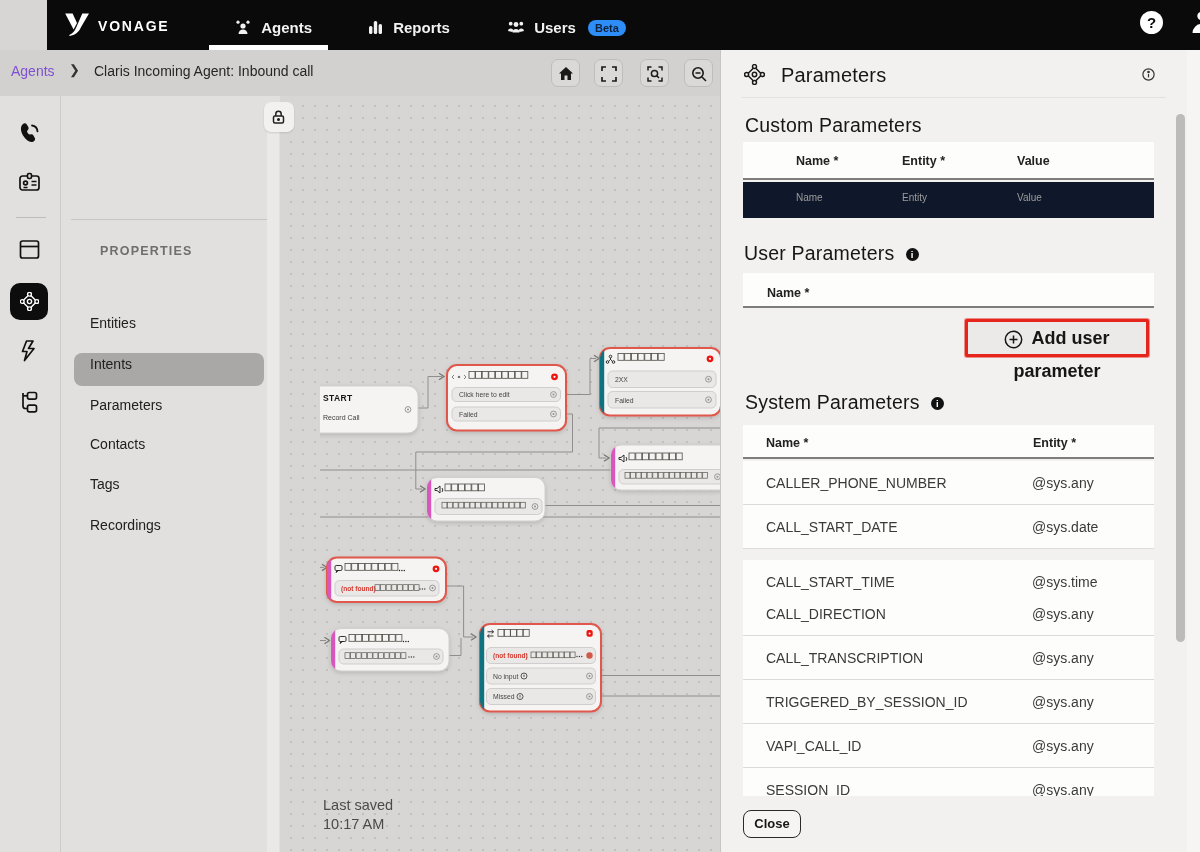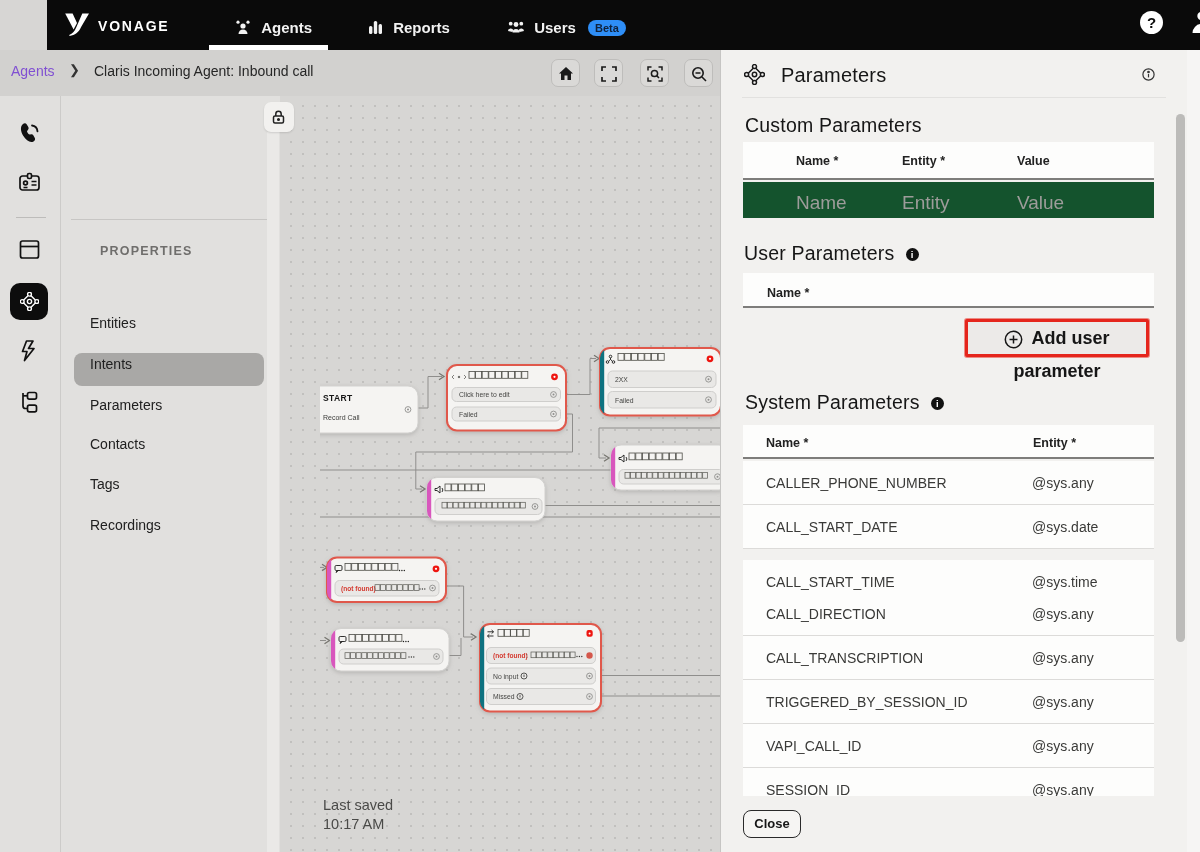--- a/index.html
+++ b/index.html
@@ -489,21 +489,21 @@
   </svg>
   <div id="rp-head-div"></div>
 
   <div class="rp-h1" style="left:24px;top:64px">Custom Parameters</div>
 
   <div class="tbl" style="top:91.5px;height:38px;border-bottom:2px solid #7e7d7b">
     <span class="thead abs" style="left:53px;top:12px">Name *</span>
     <span class="thead abs" style="left:159px;top:12px">Entity *</span>
     <span class="thead abs" style="left:274px;top:12px">Value</span>
   </div>
-  <div class="tbl" style="top:131.5px;height:36px;background:#14532d;font-size:19px;color:#9d9c9a">
+  <div class="tbl" style="top:131.5px;height:36px;background:#0f172a;font-size:10px;color:#9d9c9a">
     <span class="abs" style="left:53px;top:10px">Name</span>
     <span class="abs" style="left:159px;top:10px">Entity</span>
     <span class="abs" style="left:274px;top:10px">Value</span>
   </div>
 
   <div class="rp-h1" style="left:23px;top:192px">User Parameters&nbsp;&nbsp;<span class="i-filled">i</span></div>
   <div class="tbl" style="top:223px;height:35px;border-bottom:2px solid #7e7d7b">
     <span class="thead abs" style="left:24px;top:13px">Name *</span>
   </div>
   <div id="addbtn">

